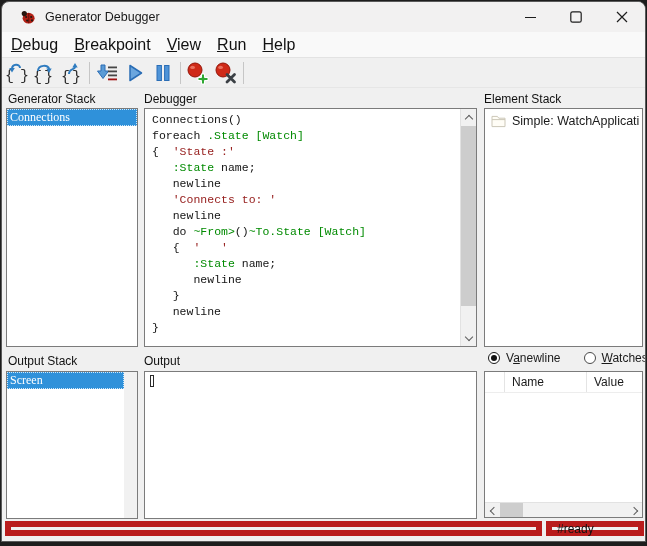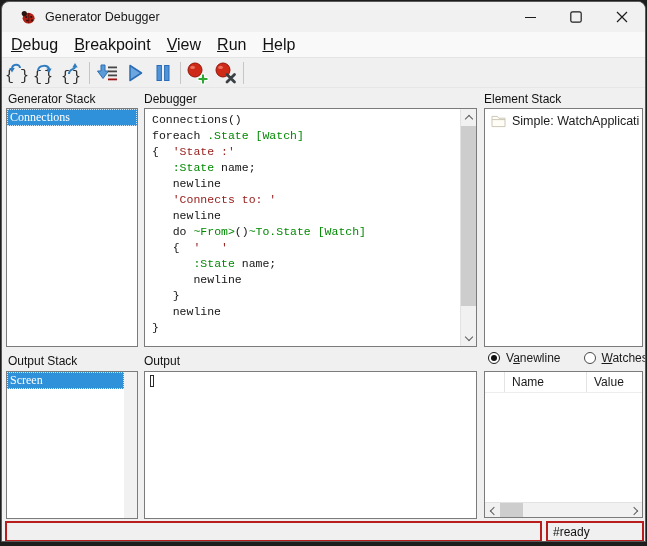--- a/index.html
+++ b/index.html
@@ -84,21 +84,21 @@
   .vt-col{height:100%;display:flex;align-items:center;padding-left:7px;border-right:1px solid #e4e4e4;}
   .vt-col.c0{width:20px;padding-left:0;}
   .vt-col.c1{width:82px;}
   .vt-col.c2{flex:1;border-right:none;}
   .hscroll{position:absolute;left:0;right:0;bottom:0;height:15px;background:#f1f1f1;border-top:1px solid #e2e2e2;}
   .hs-btn{position:absolute;top:0;width:14px;height:15px;display:flex;align-items:center;justify-content:center;}
   .hs-btn.r{right:0;}
   .h-thumb{position:absolute;left:15px;top:0;width:23px;height:14px;background:#cdcdcd;}
 
   
-  .status-box{position:absolute;top:519px;height:21px;background:#f0f0f0;border:2px solid #b91c1c;
+  .status-box{position:absolute;top:519px;height:15px;background:#f0f0f0;border:6px solid #b91c1c;
               font-size:12px;display:flex;align-items:center;padding-left:5px;color:#111;}
 </style>
 </head>
 <body>
 
 <div class="screen">
   <div class="window">
 
     <div class="titlebar">
       <span class="app-icon">

